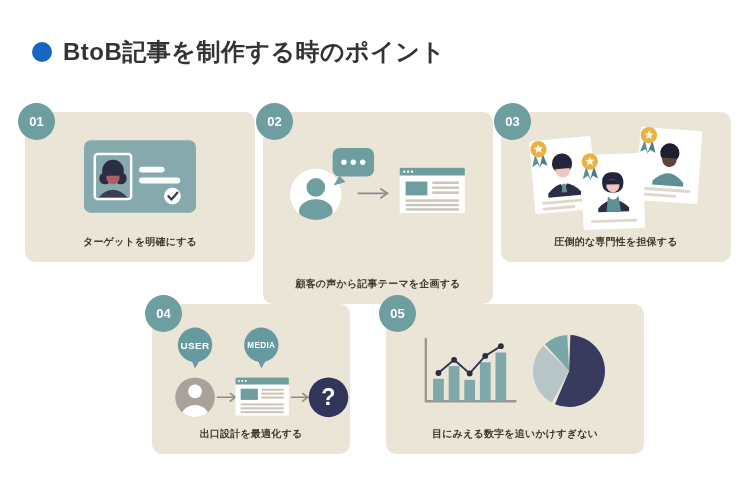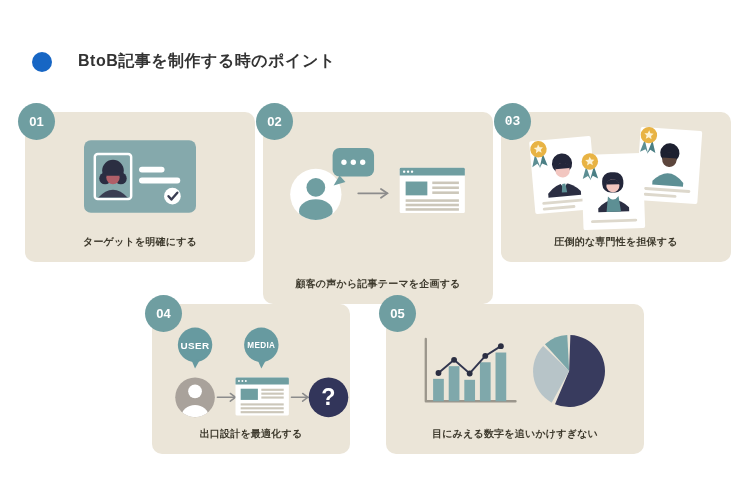--- a/index.html
+++ b/index.html
@@ -2,26 +2,26 @@
 <html><head>
 <meta charset="utf-8">
 <style>
   html,body { margin:0; padding:0; background:#fff; }
   .page {
     position:relative; width:750px; height:480px; background:#ffffff;
     font-family:"Liberation Sans","DejaVu Sans",sans-serif; overflow:hidden;
   }
   .header { position:absolute; left:32px; top:36px; display:flex; align-items:center; gap:11px; }
   .bullet { width:20px; height:20px; border-radius:50%; background:#1766c4; flex:0 0 auto; }
-  .title  { margin:15px; font-size:16px; font-weight:bold; color:#333333; letter-spacing:0.5px; }
+  .title  { margin:0; font-size:24px; font-weight:bold; color:#333333; letter-spacing:0.5px; }
 
   .card { position:absolute; background:#ebe5d8; border-radius:10px;margin-top:12px; }
   .card-1 { left:25px;  top:100px; width:230px; height:150px; }
   .card-2 { left:263px; top:100px; width:230px; height:192px; }
-  .card-3 { left:501px; top:100px; width:230px; height:150px;font-family:Liberation Mono, monospace; }
+  .card-3 { left:501px; top:100px; width:230px; height:150px; }
   .card-4 { left:152px; top:292px; width:198px; height:150px; }
   .card-5 { left:386px; top:292px; width:258px; height:150px; }
 
   .badge {
     position:absolute; left:-7px; top:-9px; width:37px; height:37px; border-radius:50%;
     background:#6f9ea1; color:#ffffff; font-size:13px; font-weight:bold;
     display:flex; align-items:center; justify-content:center; z-index:2;
   }
   .caption {
     position:absolute; left:0; right:0; bottom:13px; margin:0; text-align:center;

